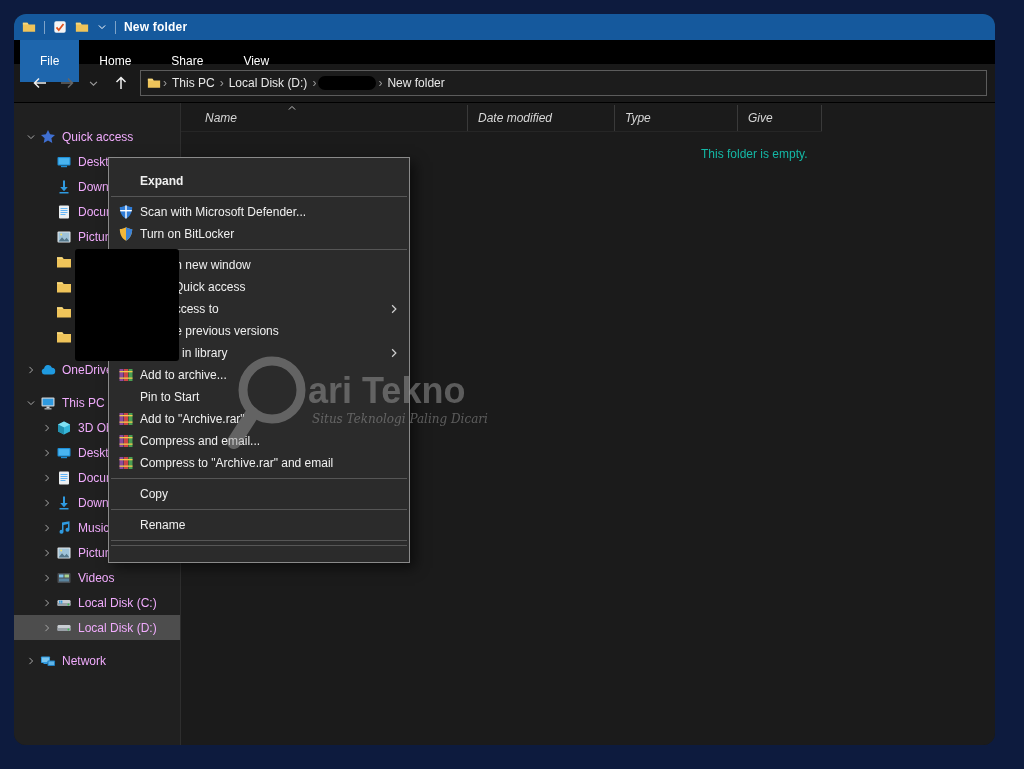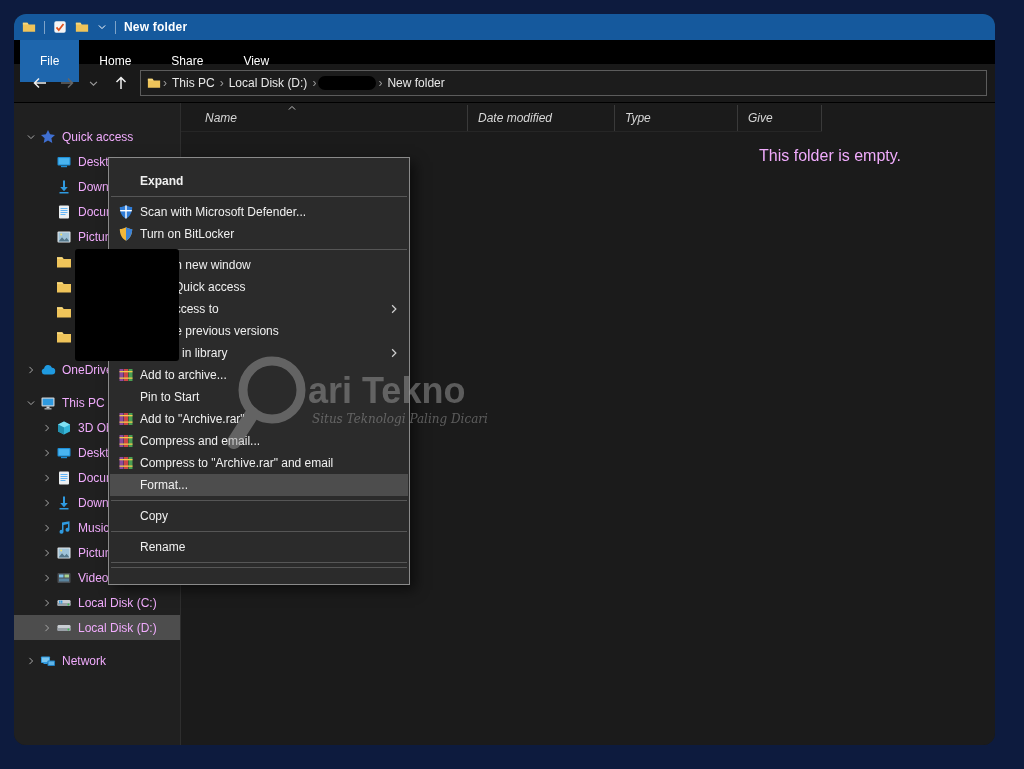--- a/index.html
+++ b/index.html
@@ -45,21 +45,21 @@
   .slabel{margin-left:6px;}
   .ic{width:16px;height:16px;flex:none;}
   .ic-sm{width:14px;height:14px;}
   .main{flex:1;background:#1b1b1b;position:relative;}
   .hdr{position:absolute;left:0;top:2px;height:26px;display:flex;border-bottom:1px solid #262626;font-style:italic;}
   .hcol{box-sizing:border-box;border-right:1px solid #3a3a3a;color:#d6d6d6;font-size:12px;
         display:flex;align-items:center;padding-left:10px;position:relative;height:26px;}
   .hcol:first-child{padding-left:24px;}
   .sortmark{position:absolute;left:106px;top:-3px;color:#bdbdbd;}
   .sortmark svg{width:10px;height:10px;}
-  .empty-text{position:absolute;left:520px;top:44px;width:200px;text-align:right;color:#f0abfc;font-size:16px;}
+  .empty-text{position:absolute;left:520px;top:44px;width:200px;text-align:left;color:#14b8a6;font-size:12px;}
   
   .cmenu{
     position:absolute;left:94px;top:143px;width:300px;z-index:50;
     background:var(--menu-bg,#2b2b2b);border:1px solid #8a8a8a;
     box-shadow:5px 5px 12px rgba(0,0,0,.55);padding:12px 0;
   }
   .mrow{display:flex;align-items:center;height:22px;color:#f0f0f0;font-size:12px;margin:0 1px;}
   .mrow.bold .mlabel{font-weight:bold;}
   .mrow.hov{background:var(--hover,#4d4d4d);}
   .micon{width:20px;margin-left:6px;display:flex;align-items:center;justify-content:center;flex:none;}
@@ -570,24 +570,20 @@
           <span class="mlabel">Compress and email...</span>
         </div>
         <div class="mrow">
           <span class="micon">
             <svg viewBox="0 0 16 16" class="ic">
               <use href="#sym-winrar"></use>
             </svg>
           </span>
           <span class="mlabel">Compress to "Archive.rar" and email</span>
         </div>
-        <div class="mrow hov">
-          <span class="micon"></span>
-          <span class="mlabel">Format...</span>
-        </div>
         <div class="msep"></div>
         <div class="mrow">
           <span class="micon"></span>
           <span class="mlabel">Copy</span>
         </div>
         <div class="msep"></div>
         <div class="mrow">
           <span class="micon"></span>
           <span class="mlabel">Rename</span>
         </div>

